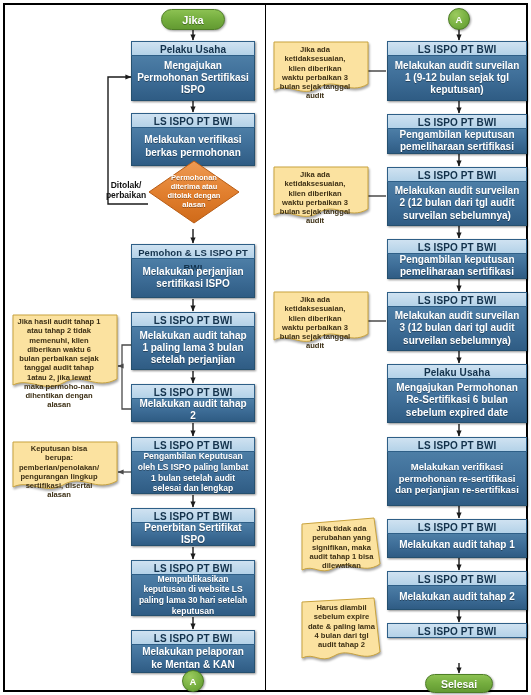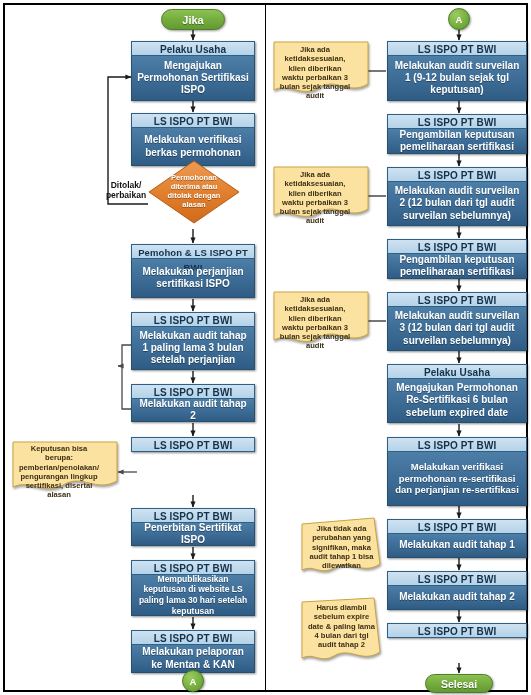--- a/index.html
+++ b/index.html
@@ -164,20 +164,21 @@
     <div class="bd" style="height:43px;font-size:10px;line-height:1.22;padding:0 4px;">Melakukan audit tahap 1 paling lama 3 bulan setelah perjanjian</div>
   </div>
 
   <div class="node" style="left:131px;top:384px;width:124px;">
     <div class="hd" style="height:15px;line-height:15px;font-size:10px;">LS ISPO PT BWI</div>
     <div class="bd" style="height:23px;font-size:10px;line-height:1.22;padding:0 4px;">Melakukan audit tahap 2</div>
   </div>
 
   <div class="node" style="left:131px;top:437px;width:124px;">
     <div class="hd" style="height:15px;line-height:15px;font-size:10px;">LS ISPO PT BWI</div>
+    <div class="bd" style="height:42px;font-size:8.5px;line-height:1.25;padding:0 4px;">Pengambilan Keputusan oleh LS ISPO paling lambat 1 bulan setelah audit selesai dan lengkap</div>
   </div>
 
   <div class="node" style="left:131px;top:508px;width:124px;">
     <div class="hd" style="height:15px;line-height:15px;font-size:10px;">LS ISPO PT BWI</div>
     <div class="bd" style="height:23px;font-size:10px;line-height:1.22;padding:0 4px;">Penerbitan Sertifikat ISPO</div>
   </div>
 
   <div class="node" style="left:131px;top:560px;width:124px;">
     <div class="hd" style="height:15px;line-height:15px;font-size:10px;">LS ISPO PT BWI</div>
     <div class="bd" style="height:41px;font-size:8.5px;line-height:1.25;padding:0 4px;">Mempublikasikan keputusan di website LS paling lama 30 hari setelah keputusan</div>
@@ -185,20 +186,26 @@
 
   <div class="node" style="left:131px;top:630px;width:124px;">
     <div class="hd" style="height:15px;line-height:15px;font-size:10px;">LS ISPO PT BWI</div>
     <div class="bd" style="height:28px;font-size:10px;line-height:1.22;padding:0 4px;">Melakukan pelaporan ke Mentan &amp; KAN</div>
   </div>
 
   <div class="conn" style="left:182px;top:670px;width:22px;height:22px;font-size:9.5px;">
     <span>A</span>
   </div>
 
+  <div class="note" style="left:11px;top:313px;width:108px;height:80px;">
+    <svg width="108" height="80" viewBox="0 0 108 80" xmlns="http://www.w3.org/2000/svg">
+      <path d="M2,2 L106,2 L106,66 C84,78 72,58 52,70 C34,80 18,64 2,72 Z" fill="#fbe2a0" stroke="#c9a33e" stroke-width="1"></path>
+    </svg>
+    <div class="ntxt" style="font-size:7.6px;">Jika hasil audit tahap 1 atau tahap 2 tidak memenuhi, klien diberikan waktu 6 bulan perbaikan sejak tanggal audit tahap 1atau 2, jika lewat maka permoho-nan dihentikan dengan alasan</div>
+  </div>
 
   <div class="note" style="left:11px;top:440px;width:108px;height:55px;">
     <svg width="108" height="55" viewBox="0 0 108 55" xmlns="http://www.w3.org/2000/svg">
       <path d="M2,2 L106,2 L106,41 C84,53 72,33 52,45 C34,55 18,39 2,47 Z" fill="#fbe2a0" stroke="#c9a33e" stroke-width="1"></path>
     </svg>
     <div class="ntxt" style="font-size:7.6px;">Keputusan bisa berupa: pemberian/penolakan/ pengurangan lingkup sertifikasi, disertai alasan</div>
   </div>
 
   <div class="conn" style="left:448px;top:8px;width:22px;height:22px;font-size:9.5px;">
     <span>A</span>

